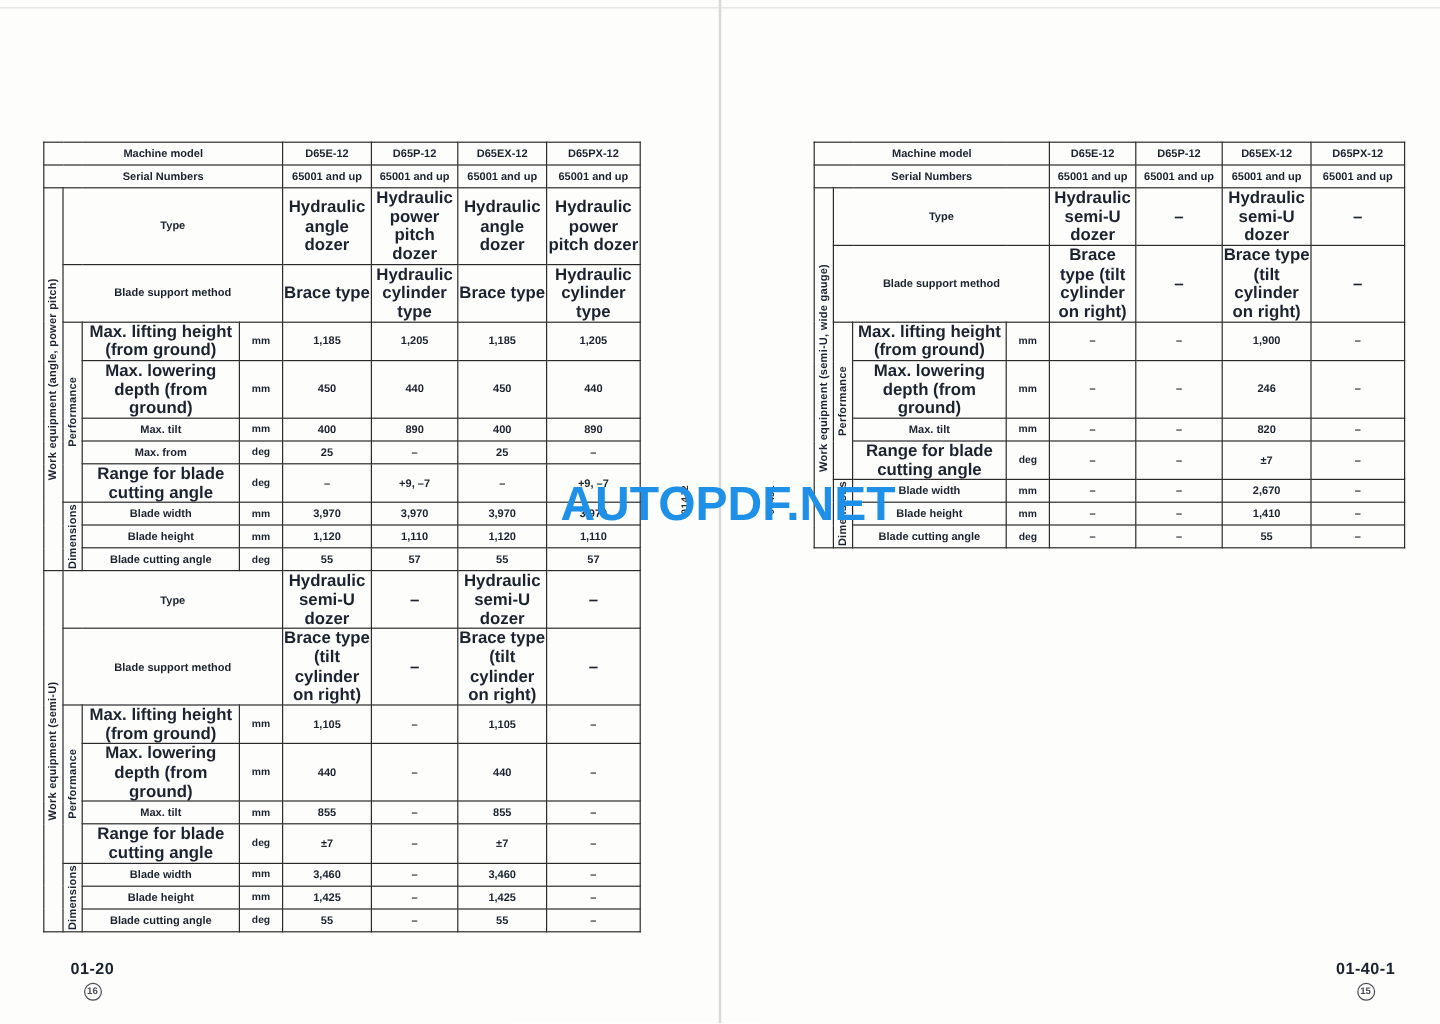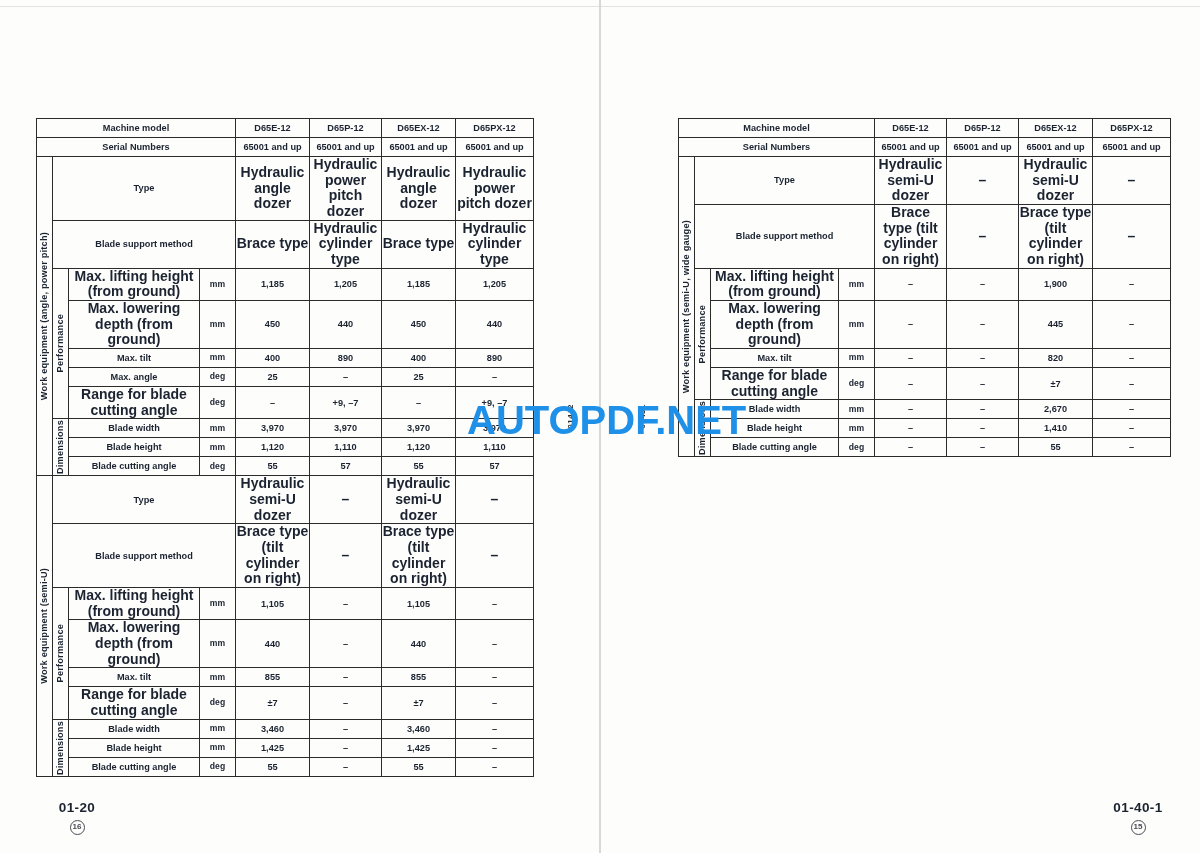--- a/index.html
+++ b/index.html
@@ -247,21 +247,21 @@
       </tr>
       <tr class="rowh-std">
         <td class="lbl">Max. tilt</td>
         <td class="sub">mm</td>
         <td>400</td>
         <td>890</td>
         <td>400</td>
         <td>890</td>
       </tr>
       <tr class="rowh-std">
-        <td class="lbl">Max. angle</td>
+        <td class="lbl">Max. from</td>
         <td class="sub">deg</td>
         <td>25</td>
         <td>–</td>
         <td>25</td>
         <td>–</td>
       </tr>
       <tr class="rowh-2l">
         <td class="lbl two-line">Range for blade cutting angle</td>
         <td class="sub">deg</td>
         <td>–</td>
@@ -436,21 +436,21 @@
         <td>–</td>
         <td>–</td>
         <td>1,900</td>
         <td>–</td>
       </tr>
       <tr class="rowh-2l">
         <td class="lbl two-line">Max. lowering depth (from ground)</td>
         <td class="sub">mm</td>
         <td>–</td>
         <td>–</td>
-        <td>445</td>
+        <td>246</td>
         <td>–</td>
       </tr>
       <tr class="rowh-std">
         <td class="lbl">Max. tilt</td>
         <td class="sub">mm</td>
         <td>–</td>
         <td>–</td>
         <td>820</td>
         <td>–</td>
       </tr>

